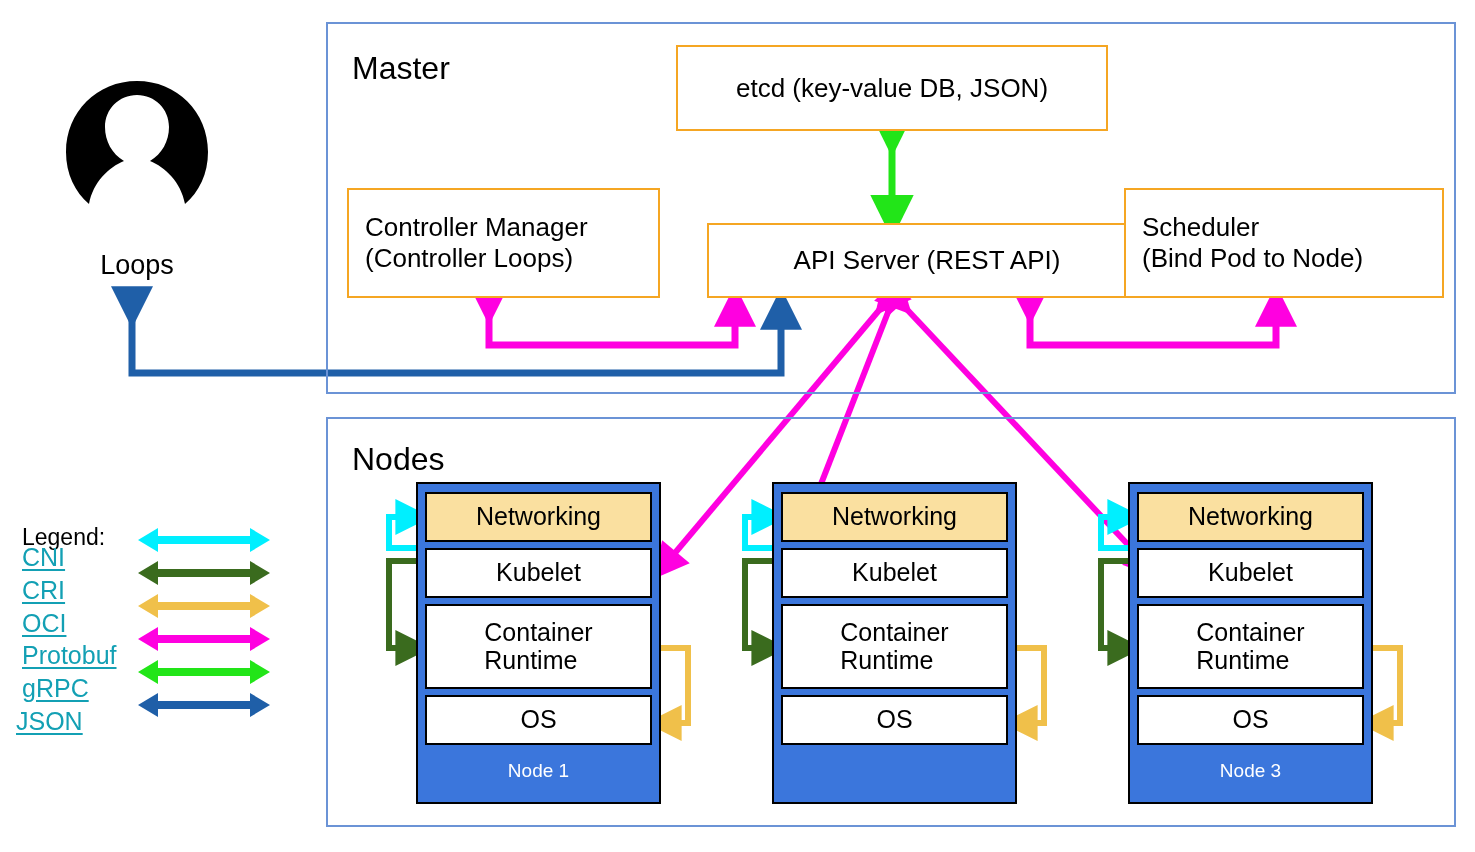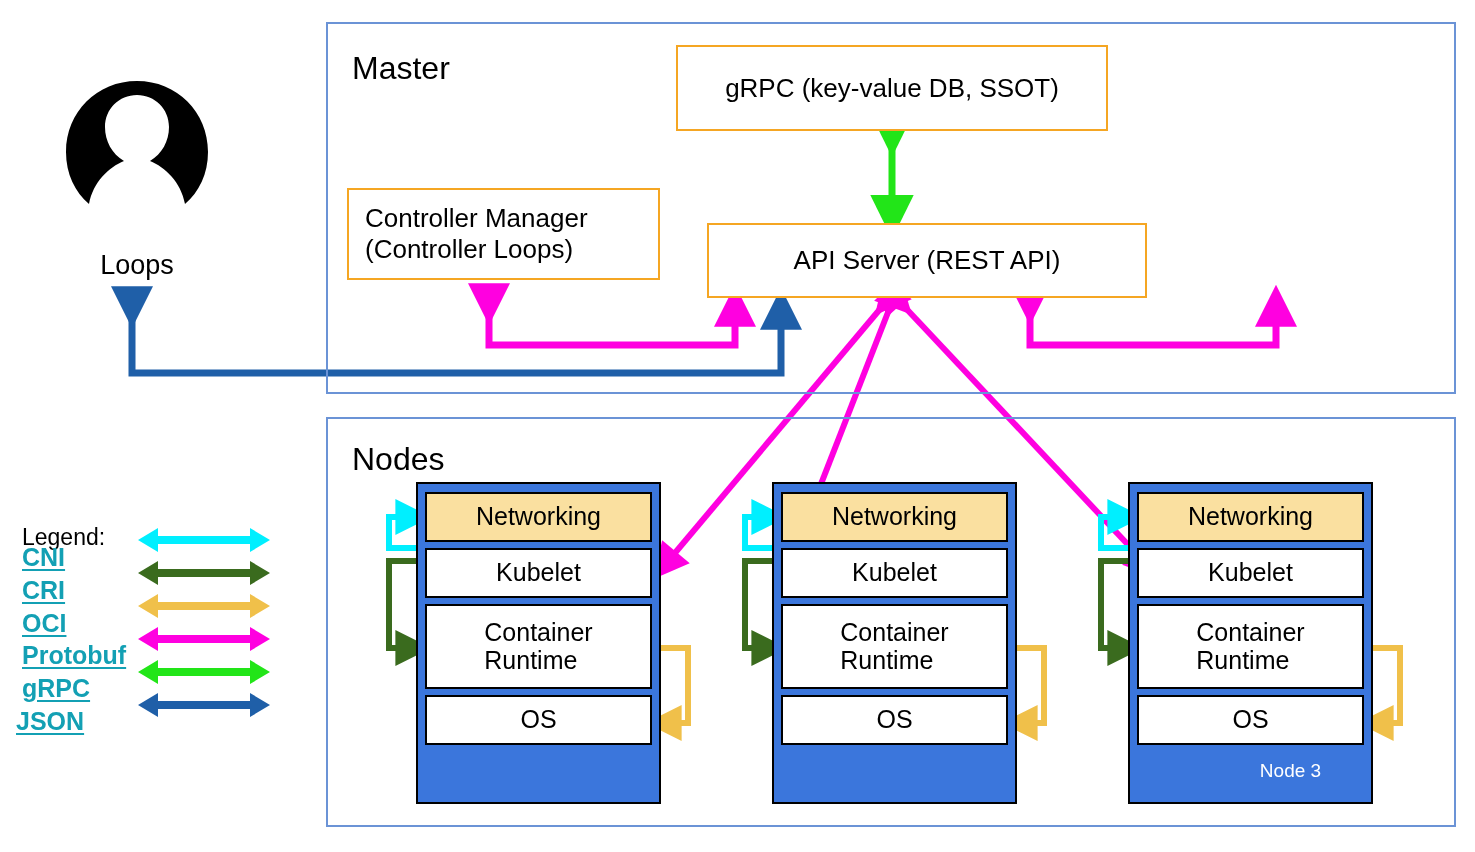--- a/index.html
+++ b/index.html
@@ -20,21 +20,21 @@
         font-size:25px;color:#000;line-height:1.1;}
   .nbox.net{background:#FAE0A0;}
   .nlabel{position:absolute;width:100%;text-align:center;color:#ffffff;font-size:19px;}
 
   .user-ico{position:absolute;}
   .user-cap{position:absolute;width:100%;text-align:center;font-size:27px;color:#000;}
 
   .legend{position:absolute;}
   .leg-title{position:absolute;font-size:23px;color:#000;white-space:nowrap;}
   .leg-lbl{position:absolute;font-size:25px;color:#13A0B4;text-decoration:underline;
-           text-underline-offset:3px;white-space:nowrap;font-weight:bold;}
+           text-underline-offset:3px;white-space:nowrap;}
 </style>
 </head>
 <body>
 
 <div id="stage">
 
   <svg id="edges" viewBox="0 0 1475 852" xmlns="http://www.w3.org/2000/svg">
     <defs>
       <marker id="ah-green" markerWidth="7" markerHeight="7" refX="3.6" refY="3.5" orient="auto" markerUnits="strokeWidth">
         <path d="M0.3,0.4 L6.6,3.5 L0.3,6.6 z" fill="#22E518"></path>
@@ -122,50 +122,55 @@
                C103 89 119 104 123 126
                C137 114 146 96 146 74 C146 34 115 3 75 3 Z" fill="#000000"></path>
     </svg>
   </div>
   <div class="user-cap" style="left:37px;top:250px;width:200px;">Loops</div>
 
   <div class="grp" style="left:326px;top:22px;width:1130px;height:372px;"></div>
   <div class="grp-title" style="left:352px;top:52px;">Master</div>
 
   <div class="obox" style="left:676px;top:45px;width:432px;height:86px;">
-    <span style="white-space:pre-line;">gRPC (key-value DB, SSOT)</span>
-  </div>
-
-  <div class="obox" style="left:347px;top:188px;width:313px;height:92px;justify-content:flex-start;padding-left:16px;text-align:left;">
+    <span style="white-space:pre-line;">etcd (key-value DB, JSON)</span>
+  </div>
+
+  <div class="obox" style="left:347px;top:188px;width:313px;height:110px;justify-content:flex-start;padding-left:16px;text-align:left;">
     <span style="white-space:pre-line;">Controller Manager
 (Controller Loops)</span>
   </div>
 
   <div class="obox" style="left:707px;top:223px;width:440px;height:75px;">
     <span style="white-space:pre-line;">API Server (REST API)</span>
   </div>
 
+  <div class="obox" style="left:1124px;top:188px;width:320px;height:110px;justify-content:flex-start;padding-left:16px;text-align:left;">
+    <span style="white-space:pre-line;">Scheduler
+(Bind Pod to Node)</span>
+  </div>
 
   <div class="grp" style="left:326px;top:417px;width:1130px;height:410px;"></div>
   <div class="grp-title" style="left:352px;top:443px;">Nodes</div>
 
   <div class="node" style="left:416px;top:482px;width:245px;height:322px;">
     <div class="nbox net" style="left:7px;top:8px;width:227px;height:50px;">
       <span style="white-space:pre-line;">Networking</span>
     </div>
     <div class="nbox" style="left:7px;top:64px;width:227px;height:50px;">
       <span style="white-space:pre-line;">Kubelet</span>
     </div>
     <div class="nbox" style="left:7px;top:120px;width:227px;height:85px;">
       <span style="white-space:pre-line;">Container
 Runtime</span>
     </div>
     <div class="nbox" style="left:7px;top:211px;width:227px;height:50px;">
       <span style="white-space:pre-line;">OS</span>
     </div>
+    <div class="nlabel" style="left:0;top:276px;">Node 1</div>
   </div>
 
   <div class="node" style="left:772px;top:482px;width:245px;height:322px;">
     <div class="nbox net" style="left:7px;top:8px;width:227px;height:50px;">
       <span style="white-space:pre-line;">Networking</span>
     </div>
     <div class="nbox" style="left:7px;top:64px;width:227px;height:50px;">
       <span style="white-space:pre-line;">Kubelet</span>
     </div>
     <div class="nbox" style="left:7px;top:120px;width:227px;height:85px;">
@@ -184,21 +189,21 @@
     <div class="nbox" style="left:7px;top:64px;width:227px;height:50px;">
       <span style="white-space:pre-line;">Kubelet</span>
     </div>
     <div class="nbox" style="left:7px;top:120px;width:227px;height:85px;">
       <span style="white-space:pre-line;">Container
 Runtime</span>
     </div>
     <div class="nbox" style="left:7px;top:211px;width:227px;height:50px;">
       <span style="white-space:pre-line;">OS</span>
     </div>
-    <div class="nlabel" style="left:0;top:276px;padding-left:40px;">Node 3</div>
+    <div class="nlabel" style="left:0;top:276px;">Node 3</div>
   </div>
 
   <div class="legend" style="left:0;top:0;width:280px;height:260px;">
     <div class="leg-title" style="left:22px;top:509px;margin-top:15px;">Legend:</div>
 
     <div class="leg-lbl" style="left:22px;top:543px;">CNI</div>
     <div class="leg-lbl" style="left:22px;top:576px;">CRI</div>
     <div class="leg-lbl" style="left:22px;top:609px;">OCI</div>
     <div class="leg-lbl" style="left:22px;top:641px;text-align:center;">Protobuf</div>
     <div class="leg-lbl" style="left:22px;top:674px;">gRPC</div>

